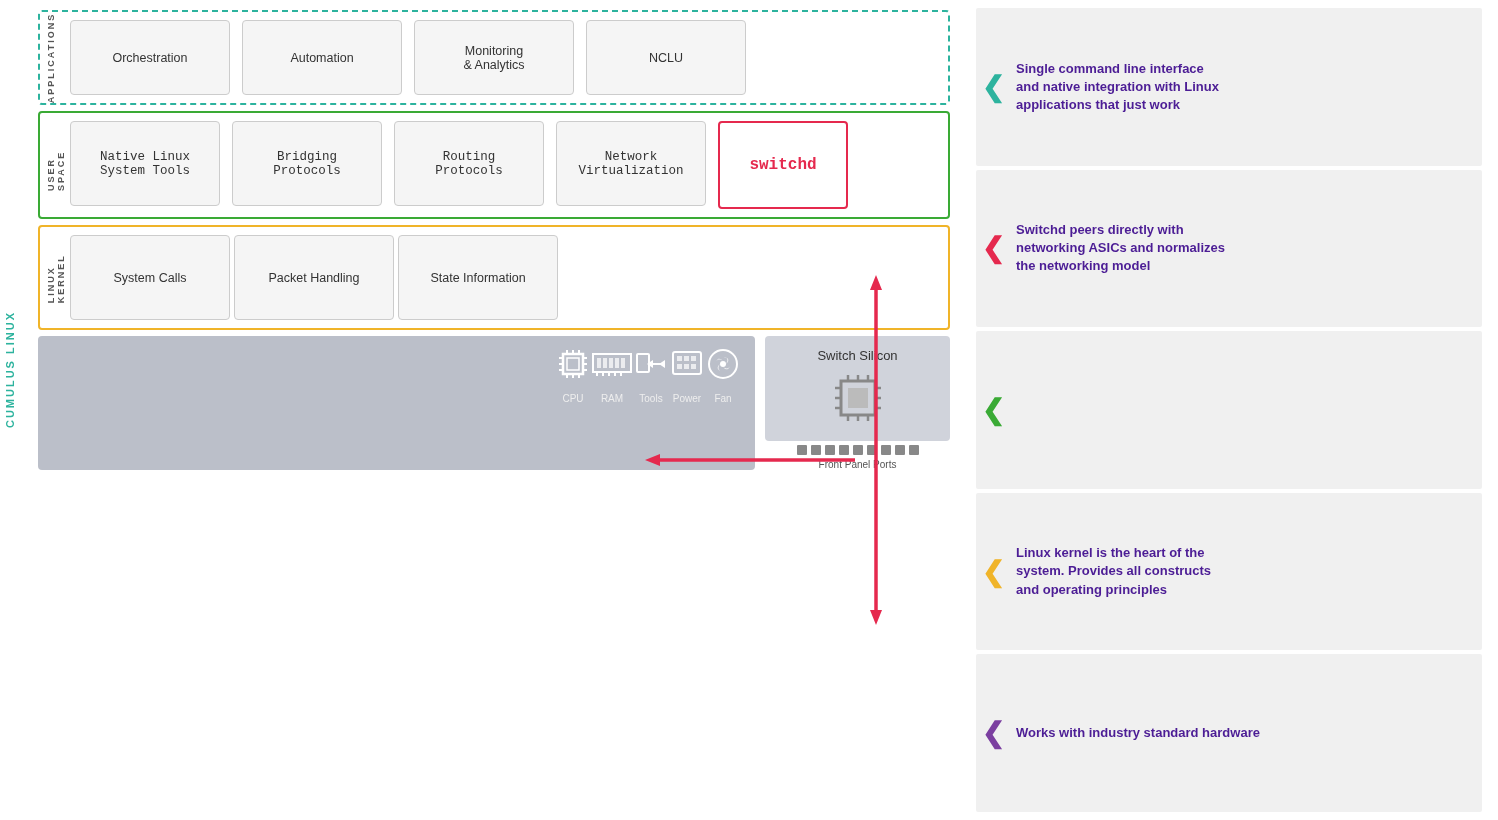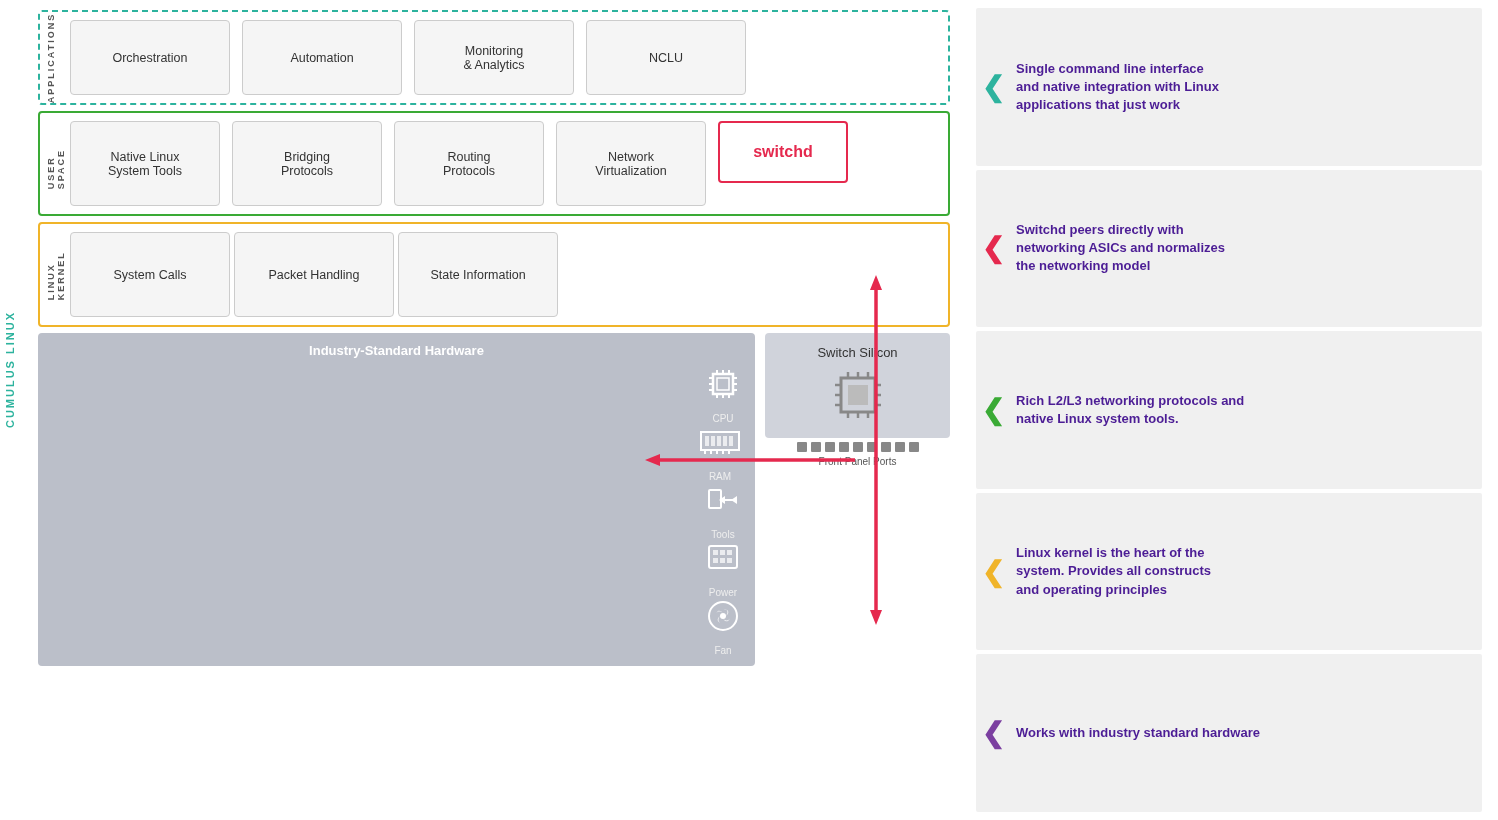--- a/index.html
+++ b/index.html
@@ -94,28 +94,29 @@
       border-radius: 4px;
       padding: 8px 8px 8px 30px;
       margin-left: 18px;
       position: relative;
     }
     .user-space-grid {
       display: flex;
       flex-direction: row;
       gap: 12px;
       align-items: stretch;
+      font-family: Liberation Mono, monospace;
     }
     .user-card {
       width: 150px;
       height: 85px;
     }
     .switchd-card {
       width: 130px;
-      height: 62px;
+      height: 88px;
       border: 2.5px solid #e5294e;
       background: #fff;
       font-size: 16px;
       font-weight: bold;
       color: #e5294e;
     }
 
     
     .kernel-box {
       border: 2.5px solid #f0b429;
@@ -153,22 +154,22 @@
       gap: 8px;
     }
     .hardware-title {
       font-size: 13px;
       font-weight: bold;
       color: #fff;
       text-align: center;
     }
     .hardware-icons {
       display: flex;
-      flex-direction: column;
-      justify-content: space-between;
+      flex-direction: row;
+      justify-content: flex-end;
       align-items: flex-end;
     }
     .hw-item {
       display: flex;
       flex-direction: column;
       align-items: center;
       gap: 4px;
       font-size: 10px;
       color: #eee;
     }
@@ -322,21 +323,20 @@
       </div>
       <div class="box-card kernel-card">
         <span>State Information</span>
       </div>
     </div>
   </div>
 
   <div class="hardware-row">
 
     <div class="hardware-box">
-      <div class="hardware-title">Industry-Standard Hardware</div>
       <div class="hardware-icons">
 
         <div class="hw-item">
           <div class="hw-icon">
             <svg width="36" height="36" viewBox="0 0 36 36">
               <rect x="8" y="8" width="20" height="20" fill="none" stroke="#fff" stroke-width="2.5"></rect>
               <rect x="12" y="12" width="12" height="12" fill="none" stroke="#fff" stroke-width="1.5"></rect>
               <line x1="12" y1="4" x2="12" y2="8" stroke="#fff" stroke-width="2"></line>
               <line x1="18" y1="4" x2="18" y2="8" stroke="#fff" stroke-width="2"></line>
               <line x1="24" y1="4" x2="24" y2="8" stroke="#fff" stroke-width="2"></line>
@@ -483,21 +483,20 @@
     <span class="legend-text">Single command line interface<br>and native integration with Linux<br>applications that just work</span>
   </div>
 
   <div class="legend-item">
     <span class="legend-chevron" style="color:#e5294e;">❮</span>
     <span class="legend-text">Switchd peers directly with<br>networking ASICs and normalizes<br>the networking model</span>
   </div>
 
   <div class="legend-item">
     <span class="legend-chevron" style="color:#3aaa35;">❮</span>
-    <span class="legend-text">Rich L2/L3 networking protocols and<br>native Linux system tools.</span>
   </div>
 
   <div class="legend-item">
     <span class="legend-chevron" style="color:#f0b429;">❮</span>
     <span class="legend-text">Linux kernel is the heart of the<br>system. Provides all constructs<br>and operating principles</span>
   </div>
 
   <div class="legend-item">
     <span class="legend-chevron" style="color:#7b3fa0;">❮</span>
     <span class="legend-text">Works with industry standard hardware</span>

